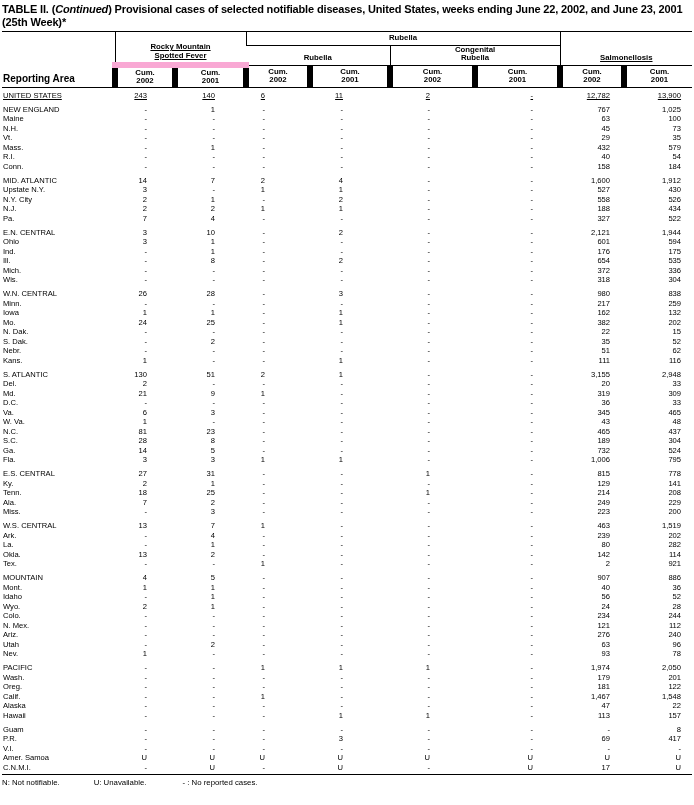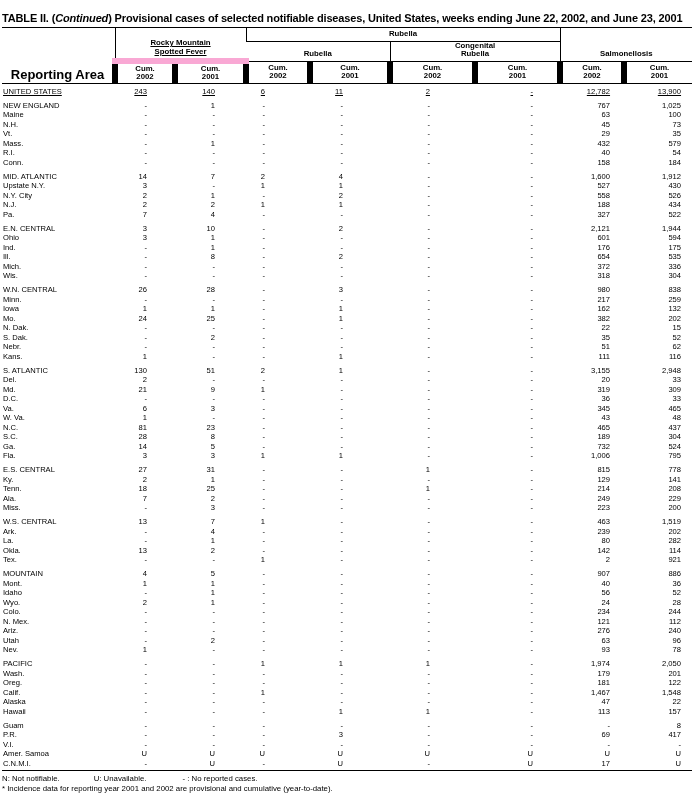--- a/index.html
+++ b/index.html
@@ -1,31 +1,31 @@
 <!DOCTYPE html>
 <html><head>
 <meta charset="utf-8">
 <style>
   html,body{margin:0;padding:0;background:#fff;color:#000;
     font-family:"Liberation Sans","DejaVu Sans",sans-serif;}
-  .page{width:694px;height:805px;box-sizing:border-box;padding:12px 2px 0 2px;overflow:hidden;}
+  .page{width:694px;height:805px;box-sizing:border-box;padding:3px 2px 0 2px;overflow:hidden;}
   
   .title{font-weight:bold;font-size:11px;line-height:13px;letter-spacing:-0.15px;
     border-bottom:1px solid #000;padding-bottom:2px;}
   
   table.data{border-collapse:collapse;table-layout:fixed;width:690px;}
   col.c0{width:113px}col.c1{width:60px}col.c2{width:71px}col.c3{width:64px}
   col.c4{width:80px}col.c5{width:85px}col.c6{width:85px}col.c7{width:64px}col.c8{width:68px}
   thead th{font-weight:bold;font-size:7.8px;line-height:8.6px;padding:0;vertical-align:middle;text-align:center;}
   tr.h1{height:13px}tr.h2{height:19px}tr.h3{height:22px}
-  th.area-h{text-align:center;vertical-align:bottom;padding:0 0 3px 1px;
-    border-right:1px solid #000;border-bottom:1.6px solid #000;font-size:13px;}
+  th.area-h{text-align:left;vertical-align:bottom;padding:0 0 3px 1px;
+    border-right:1px solid #000;border-bottom:1.6px solid #000;font-size:10px;}
   th.rmsf{border-left:1px solid #000;border-bottom:6px solid #f9a8d4;vertical-align:bottom;padding-bottom:2px;text-decoration:underline;}
   th.super{border-left:1px solid #000;border-right:1px solid #000;border-bottom:1px solid #000;}
-  th.salm{border-left:1px solid #000;border-bottom:1px solid #000;vertical-align:bottom;padding-bottom:2px;}
+  th.salm{border-left:1px solid #000;border-bottom:1px solid #000;vertical-align:bottom;padding-bottom:2px;text-decoration:underline;}
   th.rubsub{border-bottom:1px solid #000;vertical-align:bottom;padding-bottom:2px;}
   th.cong{border-left:1px solid #000;border-bottom:1px solid #000;vertical-align:bottom;padding-bottom:2px;}
   tr.h3 th{border-left:6px solid #000000;border-bottom:1.6px solid #000;}
   
   tbody td{font-size:7.6px;line-height:9.5px;padding:0;white-space:nowrap;}
   td.area{text-align:left;padding-left:1px;}
   td.num{text-align:right;}
   td.v1{padding-right:28px}td.v2{padding-right:31px}td.v3{padding-right:45px}td.v4{padding-right:47px}
   td.v5{padding-right:45px}td.v6{padding-right:27px}td.v7{padding-right:14px}td.v8{padding-right:11px}
   tr.gap td{height:4.5px;line-height:4.5px;font-size:1px;}
@@ -35,20 +35,21 @@
   .foot{font-size:7.8px;line-height:10px;margin-top:3px;}
   .foot .seg1{margin-right:34px}.foot .seg2{margin-right:36px}
 </style>
 </head>
 <body>
 
 <div class="page">
 
   <div class="title">
     <div><span>TABLE II. (</span><i>Continued</i><span>) Provisional cases of selected notifiable diseases, United States, weeks ending June 22, 2002, and June 23, 2001</span></div>
+    <div>(25th Week)*</div>
   </div>
 
   <table class="data">
     <colgroup>
       <col class="c0">
         <col class="c1">
         <col class="c2">
         <col class="c3">
         <col class="c4">
       <col class="c5">
@@ -878,16 +879,15 @@
         </tr>
       </tbody>
   </table>
 
   <div class="bottom-rule"></div>
 
   <div class="foot">
     <div>
       <span class="seg1">N: Not notifiable.</span><span class="seg2">U: Unavailable.</span><span>- : No reported cases.</span>
     </div>
-    <div>* Incidence data for reporting year 2001 and 2002 are provisional and cumulative (year-to-date).</div>
   </div>
 
 </div>
 
 </body></html>

